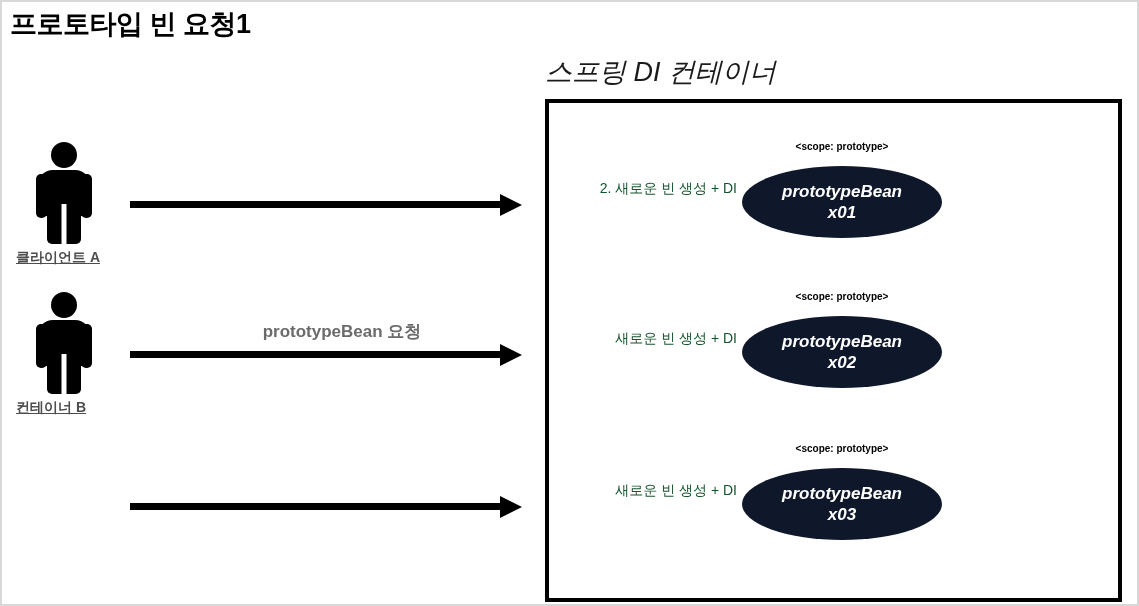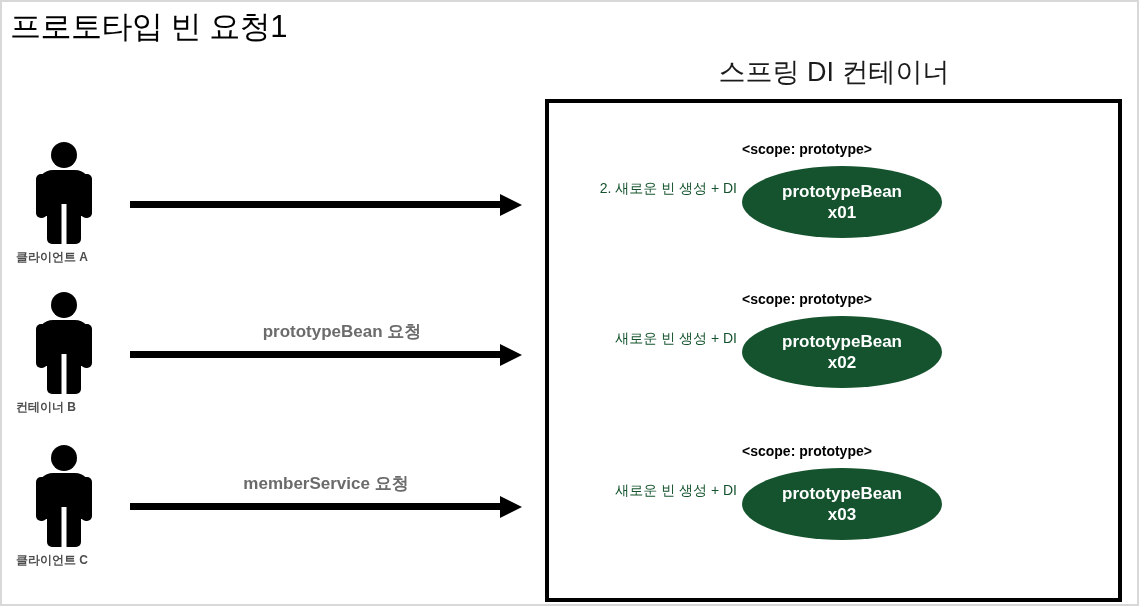--- a/index.html
+++ b/index.html
@@ -18,38 +18,39 @@
     border: 2px solid #d8d8d8;
     box-sizing: border-box;
     overflow: hidden;
   }
 
   
   .page-title {
     position: absolute;
     left: 8px;
     top: 4px;
-    font-size: 31px;
-    font-weight: normal;
+    font-size: 27px;
+    font-weight: bold;
     color: #000000;
     letter-spacing: -0.5px;
     white-space: nowrap;
   }
 
   
   .container-heading {
     position: absolute;
     left: 543px;
     top: 52px;
     width: 578px;
-    text-align: center;
+    text-align: left;
     font-size: 27px;
     font-weight: normal;
     color: #1b1b1b;
     white-space: nowrap;
+    font-style: italic;
   }
 
   
   .di-container {
     position: absolute;
     left: 543px;
     top: 97px;
     width: 577px;
     height: 503px;
     border: 4px solid #000000;
@@ -112,24 +113,25 @@
     top: 32px;
     width: 11px;
     height: 44px;
     background: #000000;
     border-radius: 5px;
   }
   .person .arm-l { left: 0px; }
   .person .arm-r { right: 0px; }
   .client-label {
     margin-top: 5px;
-    font-size: 12px;
+    font-size: 14px;
     font-weight: bold;
     color: #4d4d4d;
     white-space: nowrap;
+    text-decoration: underline;
   }
 
   
   .arrow {
     position: absolute;
     height: 22px;
   }
   .arrow .shaft {
     position: absolute;
     left: 0;
@@ -160,39 +162,41 @@
   .bean-note {
     position: absolute;
     font-size: 14px;
     font-weight: normal;
     color: #14532d;
     white-space: nowrap;
     text-align: right;
   }
   .scope-label {
     position: absolute;
-    font-size: 14px;
+    font-size: 10px;
     font-weight: bold;
     color: #000000;
     white-space: nowrap;
+    text-align: center;
   }
   .bean-ellipse {
     position: absolute;
     width: 200px;
     height: 72px;
     border-radius: 50%;
-    background: #14532d;
+    background: #0f172a;
     display: flex;
     flex-direction: column;
     align-items: center;
     justify-content: center;
     color: #ffffff;
     font-size: 17px;
     font-weight: bold;
     line-height: 1.25;
+    font-style: italic;
   }
   .bean-ellipse span { display: block; }
 </style>
 </head>
 <body>
 
 <div id="page">
 
   <div class="page-title">프로토타입 빈 요청1</div>
 
@@ -217,44 +221,32 @@
       <div class="head"></div>
       <div class="body"></div>
       <div class="arm-l"></div>
       <div class="arm-r"></div>
       <div class="legs"></div>
       <div class="legs-split"></div>
     </div>
     <div class="client-label">컨테이너 B</div>
   </div>
 
-  <div class="client" style="left:14px; top:443px;">
-    <div class="person">
-      <div class="head"></div>
-      <div class="body"></div>
-      <div class="arm-l"></div>
-      <div class="arm-r"></div>
-      <div class="legs"></div>
-      <div class="legs-split"></div>
-    </div>
-    <div class="client-label">클라이언트 C</div>
-  </div>
 
   <div class="arrow" style="left:128px; top:192px; width:392px;">
     <div class="shaft" style="width:372px;"></div>
     <div class="head"></div>
   </div>
 
   <div class="arrow-label" style="left:144px; top:318px; width:392px;">prototypeBean 요청</div>
   <div class="arrow" style="left:128px; top:342px; width:392px;">
     <div class="shaft" style="width:372px;"></div>
     <div class="head"></div>
   </div>
 
-  <div class="arrow-label" style="left:128px; top:470px; width:392px;">memberService 요청</div>
   <div class="arrow" style="left:128px; top:494px; width:392px;">
     <div class="shaft" style="width:372px;"></div>
     <div class="head"></div>
   </div>
 
   <div class="bean-note" style="left:553px; top:178px; width:182px;">2. 새로운 빈 생성 + DI</div>
   <div class="scope-label" style="left:740px; top:139px; width:200px;">&lt;scope: prototype&gt;</div>
   <div class="bean-ellipse" style="left:740px; top:164px;">
     <span>prototypeBean</span>
     <span>x01</span>

